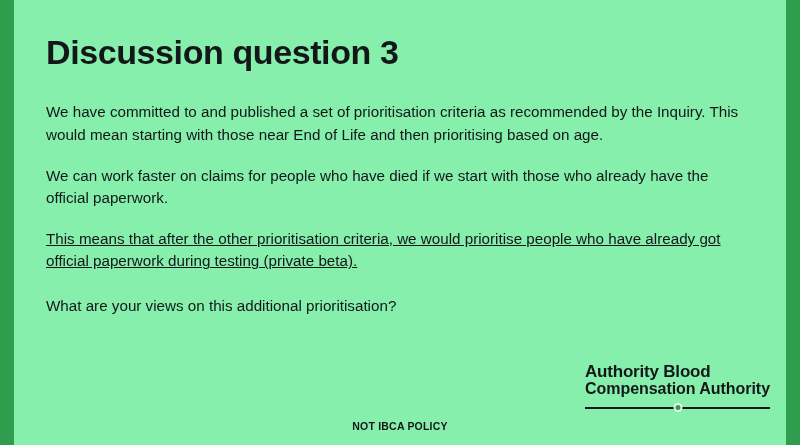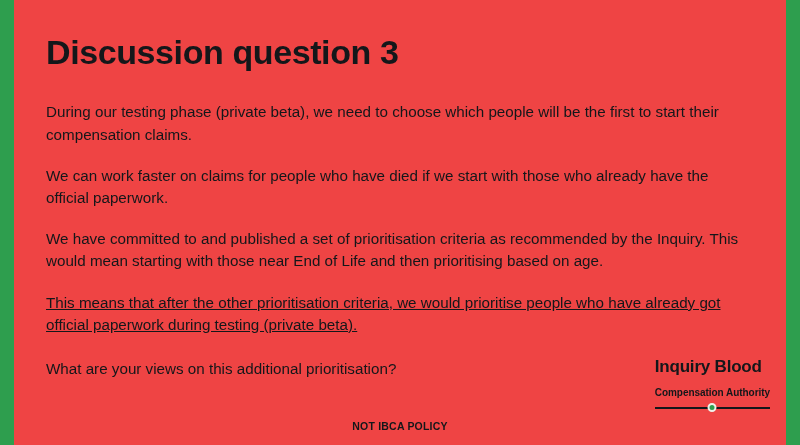--- a/index.html
+++ b/index.html
@@ -9,21 +9,21 @@
     overflow: hidden;
   }
   body {
     font-family: "Liberation Sans", sans-serif;
     background: #ffffff;
   }
   .slide {
     position: relative;
     width: 800px;
     height: 445px;
-    background: #ef4444;
+    background: #86efac;
     overflow: hidden;
   }
   .edge-bar {
     position: absolute;
     top: 0;
     bottom: 0;
     width: 14px;
     background: #2e9e4e;
   }
   .edge-bar.left { left: 0; }
@@ -77,25 +77,25 @@
     text-align: left;
     line-height: 1.05;
   }
   .logo-line1 {
     font-size: 17px;
     font-weight: bold;
     color: #14171a;
     letter-spacing: -0.2px;
   }
   .logo-line2 {
-    font-size: 10px;
+    font-size: 16px;
     font-weight: bold;
     color: #14171a;
     letter-spacing: -0.05px;
-    margin-top: 12px;
+    margin-top: 0;
   }
   .logo-dot-row {
     margin-top: 5px;
     height: 10px;
     position: relative;
   }
   .logo-rule {
     position: absolute;
     left: 0;
     right: 0;
@@ -119,30 +119,29 @@
 <body>
 
 <div class="slide">
 
   <div class="edge-bar left"></div>
   <div class="edge-bar right"></div>
 
   <div class="content">
     <h1 class="title">Discussion question 3</h1>
 
-    <p class="para">During our testing phase (private beta), we need to choose which people will be the first to start their compensation claims.</p>
+    <p class="para">We have committed to and published a set of prioritisation criteria as recommended by the Inquiry. This would mean starting with those near End of Life and then prioritising based on age.</p>
     <p class="para">We can work faster on claims for people who have died if we start with those who already have the official paperwork.</p>
-    <p class="para">We have committed to and published a set of prioritisation criteria as recommended by the Inquiry. This would mean starting with those near End of Life and then prioritising based on age.</p>
     <p class="para last">This means that after the other prioritisation criteria, we would prioritise people who have already got official paperwork during testing (private beta).</p>
 
     <p class="question">What are your views on this additional prioritisation?</p>
   </div>
 
   <div class="logo">
-    <div class="logo-line1">Inquiry Blood</div>
+    <div class="logo-line1">Authority Blood</div>
     <div class="logo-line2">Compensation Authority</div>
     <div class="logo-dot-row">
       <div class="logo-rule"></div>
       <div class="logo-dot"></div>
     </div>
   </div>
 
   <div class="footer-note">NOT IBCA POLICY</div>
 
 </div>

